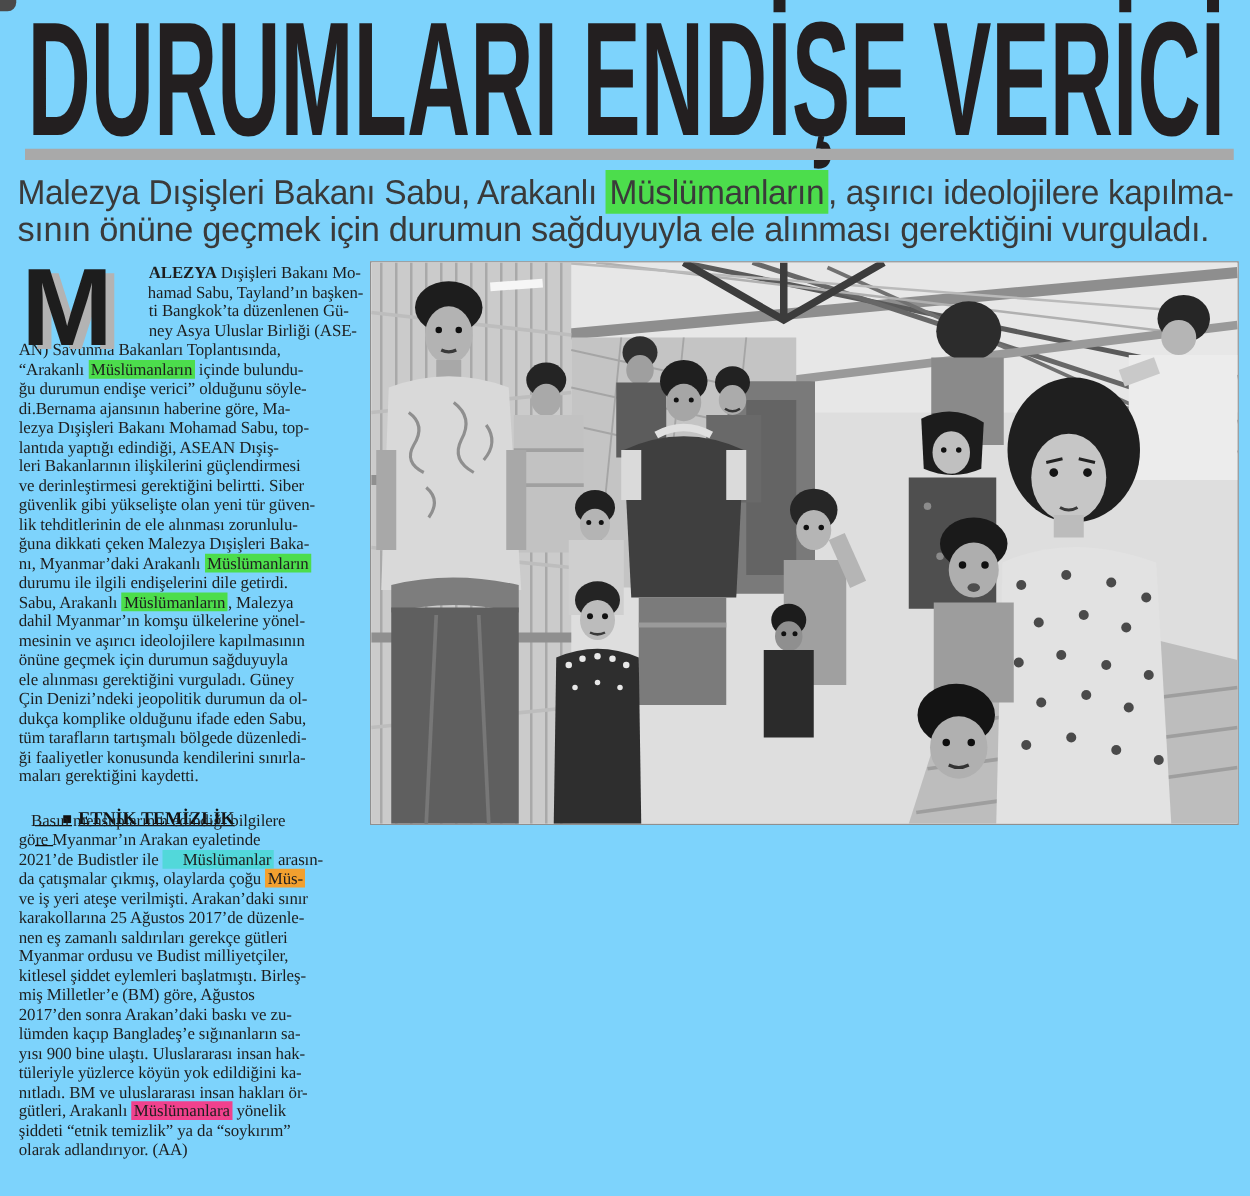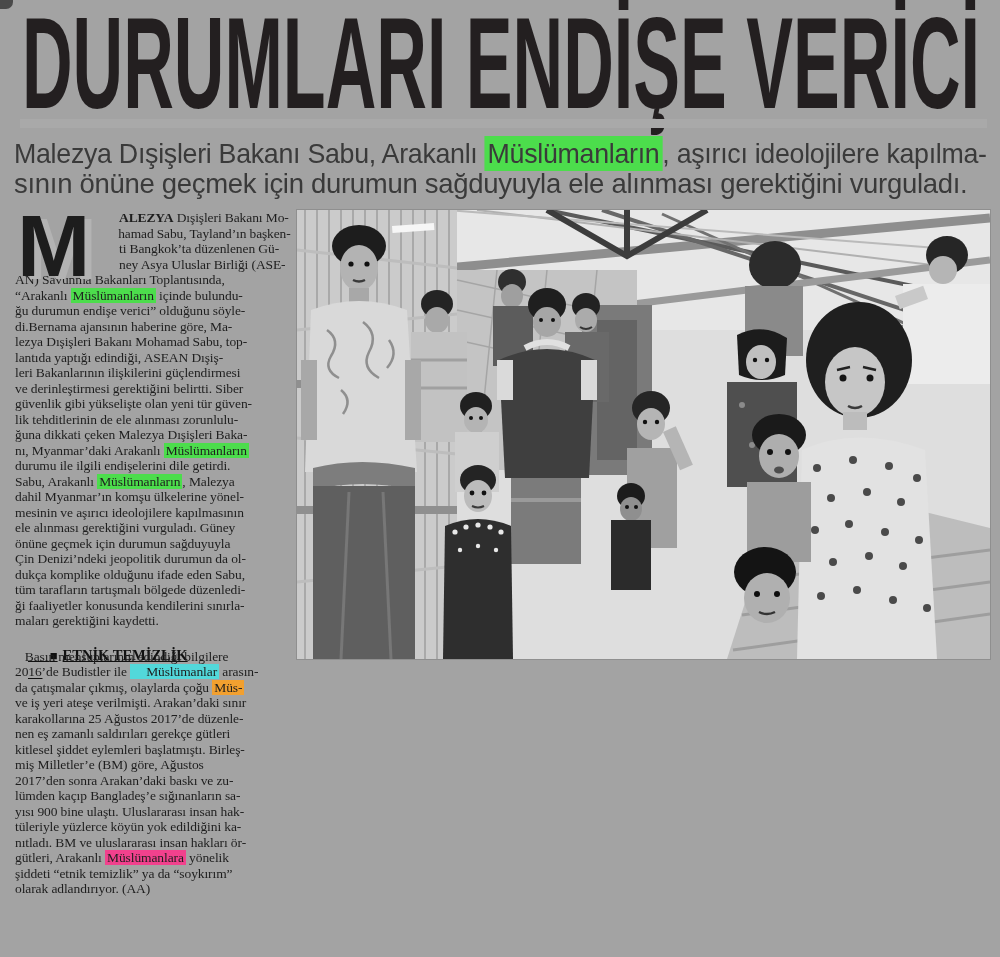--- a/index.html
+++ b/index.html
@@ -1,16 +1,16 @@
 <!DOCTYPE html>
 <html style="--hl-green: #4cdd4c; --hl-cyan: #52d8da; --hl-orange: #f2a02f; --hl-pink: #f1418d; --rule-gray: #a9a9a9; --headline-ink: #231f20;"><head>
 <meta charset="utf-8">
 <style>
   html,body{margin:0;padding:0;background:#ffffff;}
-  #page{position:relative;width:1000px;height:957px;background:#a3a3a3;overflow:hidden;
+  #page{position:relative;width:1000px;height:957px;background:#7dd3fc;overflow:hidden;
         font-family:"Liberation Serif", serif;color:#1e1e1e;}
   
   #corner-mark{position:absolute;left:0;top:0;width:13px;height:9px;background:#4a4a4a;
                border-radius:0 0 7px 0;}
   
   #masthead{position:absolute;left:22px;top:4px;width:963px;height:112px;}
   #masthead svg{overflow:visible;display:block;}
   
   #rule{position:absolute;left:20px;top:119px;width:967px;height:9px;background:var(--rule-gray,#a9a9a9);}
   
@@ -78,38 +78,40 @@
         <div class="bodyline fitx"><span>leri Bakanlarının ilişkilerini güçlendirmesi</span></div>
         <div class="bodyline fitx"><span>ve derinleştirmesi gerektiğini belirtti. Siber</span></div>
         <div class="bodyline fitx"><span>güvenlik gibi yükselişte olan yeni tür güven-</span></div>
         <div class="bodyline fitx"><span>lik tehditlerinin de ele alınması zorunlulu-</span></div>
         <div class="bodyline fitx"><span>ğuna dikkati çeken Malezya Dışişleri Baka-</span></div>
         <div class="bodyline fitx"><span>nı, Myanmar’daki Arakanlı </span><span class="hl hl-green">Müslümanların</span></div>
         <div class="bodyline fitx"><span>durumu ile ilgili endişelerini dile getirdi.</span></div>
         <div class="bodyline fitx"><span>Sabu, Arakanlı </span><span class="hl hl-green">Müslümanların</span><span>, Malezya</span></div>
         <div class="bodyline fitx"><span>dahil Myanmar’ın komşu ülkelerine yönel-</span></div>
         <div class="bodyline fitx"><span>mesinin ve aşırıcı ideolojilere kapılmasının</span></div>
+        <div class="bodyline fitx"><span>önüne geçmek için durumun sağduyuyla</span></div>
         <div class="bodyline fitx"><span>ele alınması gerektiğini vurguladı. Güney</span></div>
-        <div class="bodyline fitx"><span>önüne geçmek için durumun sağduyuyla</span></div>
         <div class="bodyline fitx"><span>Çin Denizi’ndeki jeopolitik durumun da ol-</span></div>
         <div class="bodyline fitx"><span>dukça komplike olduğunu ifade eden Sabu,</span></div>
         <div class="bodyline fitx"><span>tüm tarafların tartışmalı bölgede düzenledi-</span></div>
         <div class="bodyline fitx"><span>ği faaliyetler konusunda kendilerini sınırla-</span></div>
         <div class="bodyline fitx"><span>maları gerektiğini kaydetti.</span></div>
       </div>
     <div id="subhead">
       <span class="sq">■</span><span>ETNİK TEMİZLİK</span>
     </div>
     <div>
         <div class="bodyline fitx"><span>   Basın mensuplarının edindiği bilgilere</span></div>
-        <div class="bodyline fitx"><span>2016’de Budistler ile </span><span class="hl hl-cyan">Müslümanlar</span><span> arasın-</span></div>
+        <div class="bodyline fitx"><span>göre Myanmar’ın Arakan eyaletinde</span></div>
+        <div class="bodyline fitx"><span>2021’de Budistler ile </span><span class="hl hl-cyan">Müslümanlar</span><span> arasın-</span></div>
         <div class="bodyline fitx"><span>da çatışmalar çıkmış, olaylarda çoğu </span><span class="hl hl-orange">Müs-</span></div>
         <div class="bodyline fitx"><span>ve iş yeri ateşe verilmişti. Arakan’daki sınır</span></div>
         <div class="bodyline fitx"><span>karakollarına 25 Ağustos 2017’de düzenle-</span></div>
         <div class="bodyline fitx"><span>nen eş zamanlı saldırıları gerekçe gütleri</span></div>
+        <div class="bodyline fitx"><span>Myanmar ordusu ve Budist milliyetçiler,</span></div>
         <div class="bodyline fitx"><span>kitlesel şiddet eylemleri başlatmıştı. Birleş-</span></div>
         <div class="bodyline fitx"><span>miş Milletler’e (BM) göre, Ağustos</span></div>
         <div class="bodyline fitx"><span>2017’den sonra Arakan’daki baskı ve zu-</span></div>
         <div class="bodyline fitx"><span>lümden kaçıp Bangladeş’e sığınanların sa-</span></div>
         <div class="bodyline fitx"><span>yısı 900 bine ulaştı. Uluslararası insan hak-</span></div>
         <div class="bodyline fitx"><span>tüleriyle yüzlerce köyün yok edildiğini ka-</span></div>
         <div class="bodyline fitx"><span>nıtladı. BM ve uluslararası insan hakları ör-</span></div>
         <div class="bodyline fitx"><span>gütleri, Arakanlı </span><span class="hl hl-pink">Müslümanlara</span><span> yönelik</span></div>
         <div class="bodyline fitx"><span>şiddeti “etnik temizlik” ya da “soykırım”</span></div>
         <div class="bodyline fitx"><span>olarak adlandırıyor. (AA)</span></div>

